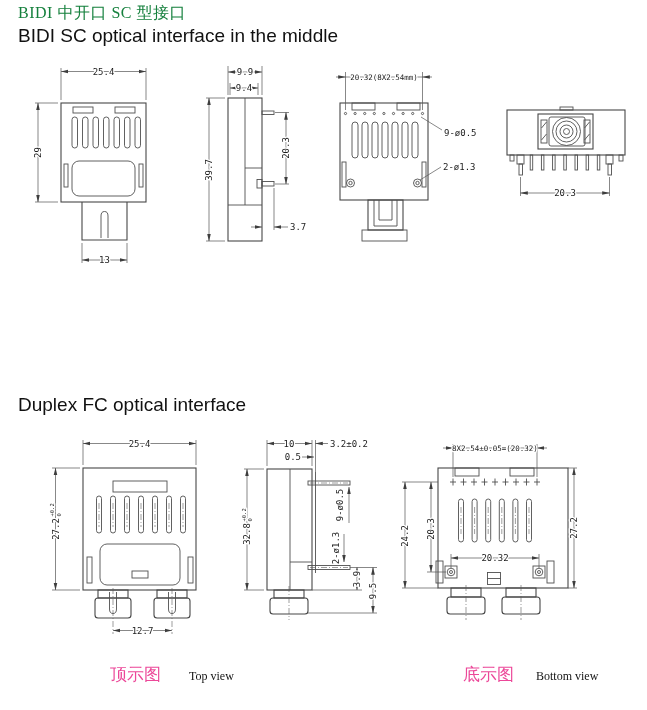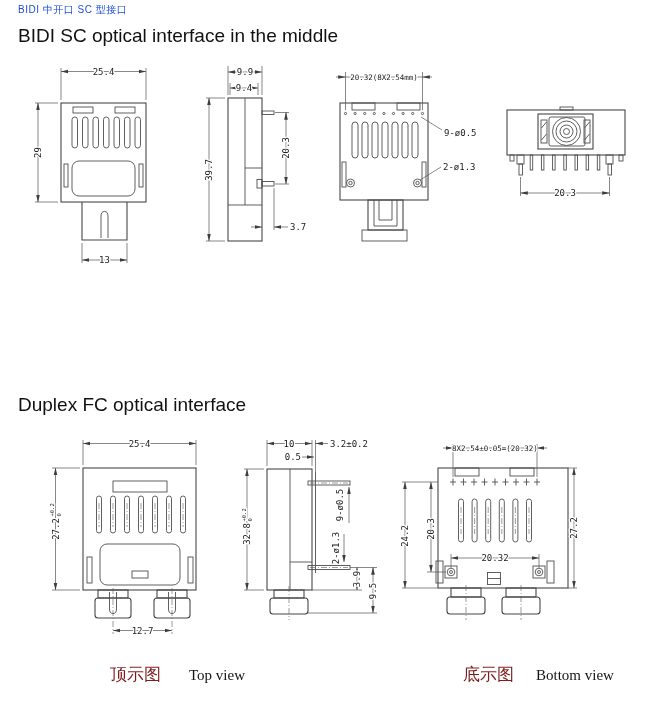--- a/index.html
+++ b/index.html
@@ -1,24 +1,24 @@
 <!DOCTYPE html>
 <html><head>
 <meta charset="utf-8">
 <style>
   html,body{margin:0;padding:0;background:#fff;}
   #page{position:relative;width:647px;height:710px;background:#fff;overflow:hidden;
         font-family:"Liberation Sans",sans-serif;}
-  .title-zh{position:absolute;left:18px;font-family:Liberation Sans, sans-serif;
-            font-size:10px;color:#1d4ed8;letter-spacing:.5px;white-space:nowrap;}
+  .title-zh{position:absolute;left:18px;font-family:Liberation Serif, serif;
+            font-size:16px;color:#15803d;letter-spacing:.5px;white-space:nowrap;}
   .title-en{position:absolute;left:18px;font-family:"Liberation Sans","DejaVu Sans",sans-serif;
             font-size:19px;color:#111;white-space:nowrap;}
   .foot{position:absolute;display:flex;align-items:baseline;white-space:nowrap;}
-  .foot .zh{font-family:"Liberation Serif","DejaVu Serif",serif;font-size:17px;color:#7f1d1d;}
-  .foot .en{font-family:"Liberation Serif","DejaVu Serif",serif;font-size:15px;color:#141414;}
+  .foot .zh{font-family:"Liberation Serif","DejaVu Serif",serif;font-size:17px;color:#ec4899;}
+  .foot .en{font-family:"Liberation Serif","DejaVu Serif",serif;font-size:12px;color:#141414;}
   svg{position:absolute;left:0;top:0;}
   .out{fill:none;stroke:#474747;stroke-width:1.1;}
   .dt {fill:none;stroke:#4f4f4f;stroke-width:.9;}
   .dim{fill:none;stroke:#555;stroke-width:.7;}
   .cl {fill:none;stroke:#5a5a5a;stroke-width:.6;stroke-dasharray:6 2 1 2;}
   text{font-family:"DejaVu Sans Mono","Liberation Mono",monospace;font-size:9px;fill:#1c1c1c;
        paint-order:stroke;stroke:#fff;stroke-width:2.5px;stroke-linejoin:round;}
   text.sm{font-size:7.5px;}
   text.tol{font-size:5.5px;}
 </style>

